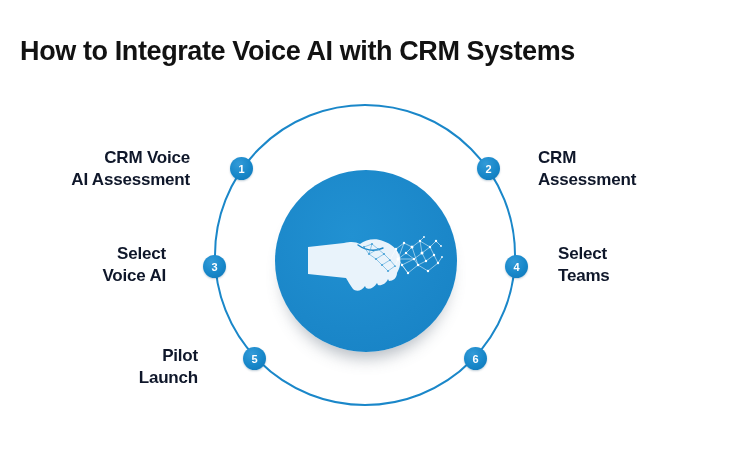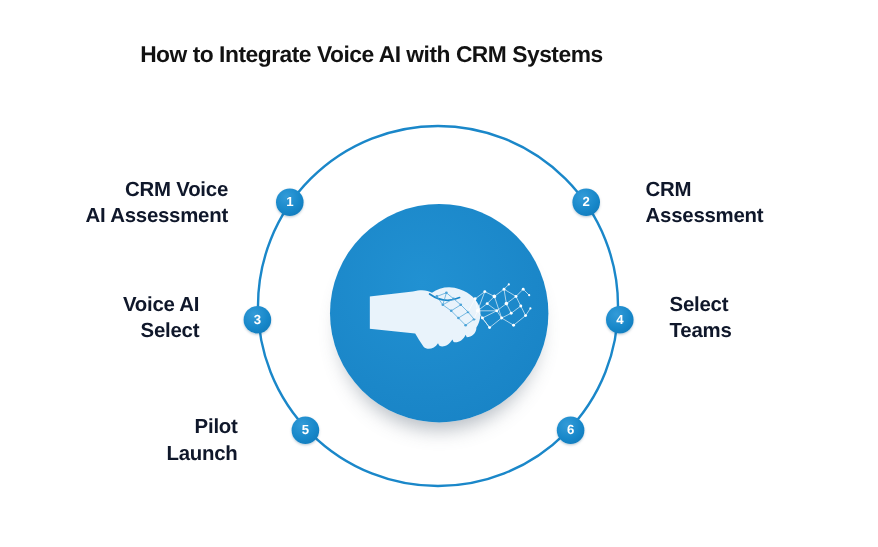--- a/index.html
+++ b/index.html
@@ -8,23 +8,23 @@
     background:#ffffff;
     font-family:"Liberation Sans", sans-serif;
     position:relative;
     overflow:hidden;
   }
   .stage{position:absolute;inset:0;}
 
   
   .title{
     position:absolute;
-    top:36px;left:12px;width:595px;
+    top:36px;left:0;width:595px;
     text-align:center;
-    font-size:19px;
+    font-size:27px;
     font-weight:700;
     letter-spacing:-0.4px;
     color:#121212;
   }
 
   
   .ring{
     position:absolute;
     left:214px;top:104px;
     width:302px;height:302px;
@@ -172,22 +172,22 @@
 
   <div class="step-label align-right l1">
     <span>CRM Voice</span>
     <span>AI Assessment</span>
   </div>
   <div class="step-label align-left l2">
     <span>CRM</span>
     <span>Assessment</span>
   </div>
   <div class="step-label align-right l3">
+    <span>Select</span>
     <span>Voice AI</span>
-    <span>Select</span>
   </div>
   <div class="step-label align-left l4">
     <span>Select</span>
     <span>Teams</span>
   </div>
   <div class="step-label align-right l5">
     <span>Pilot</span>
     <span>Launch</span>
   </div>
 

